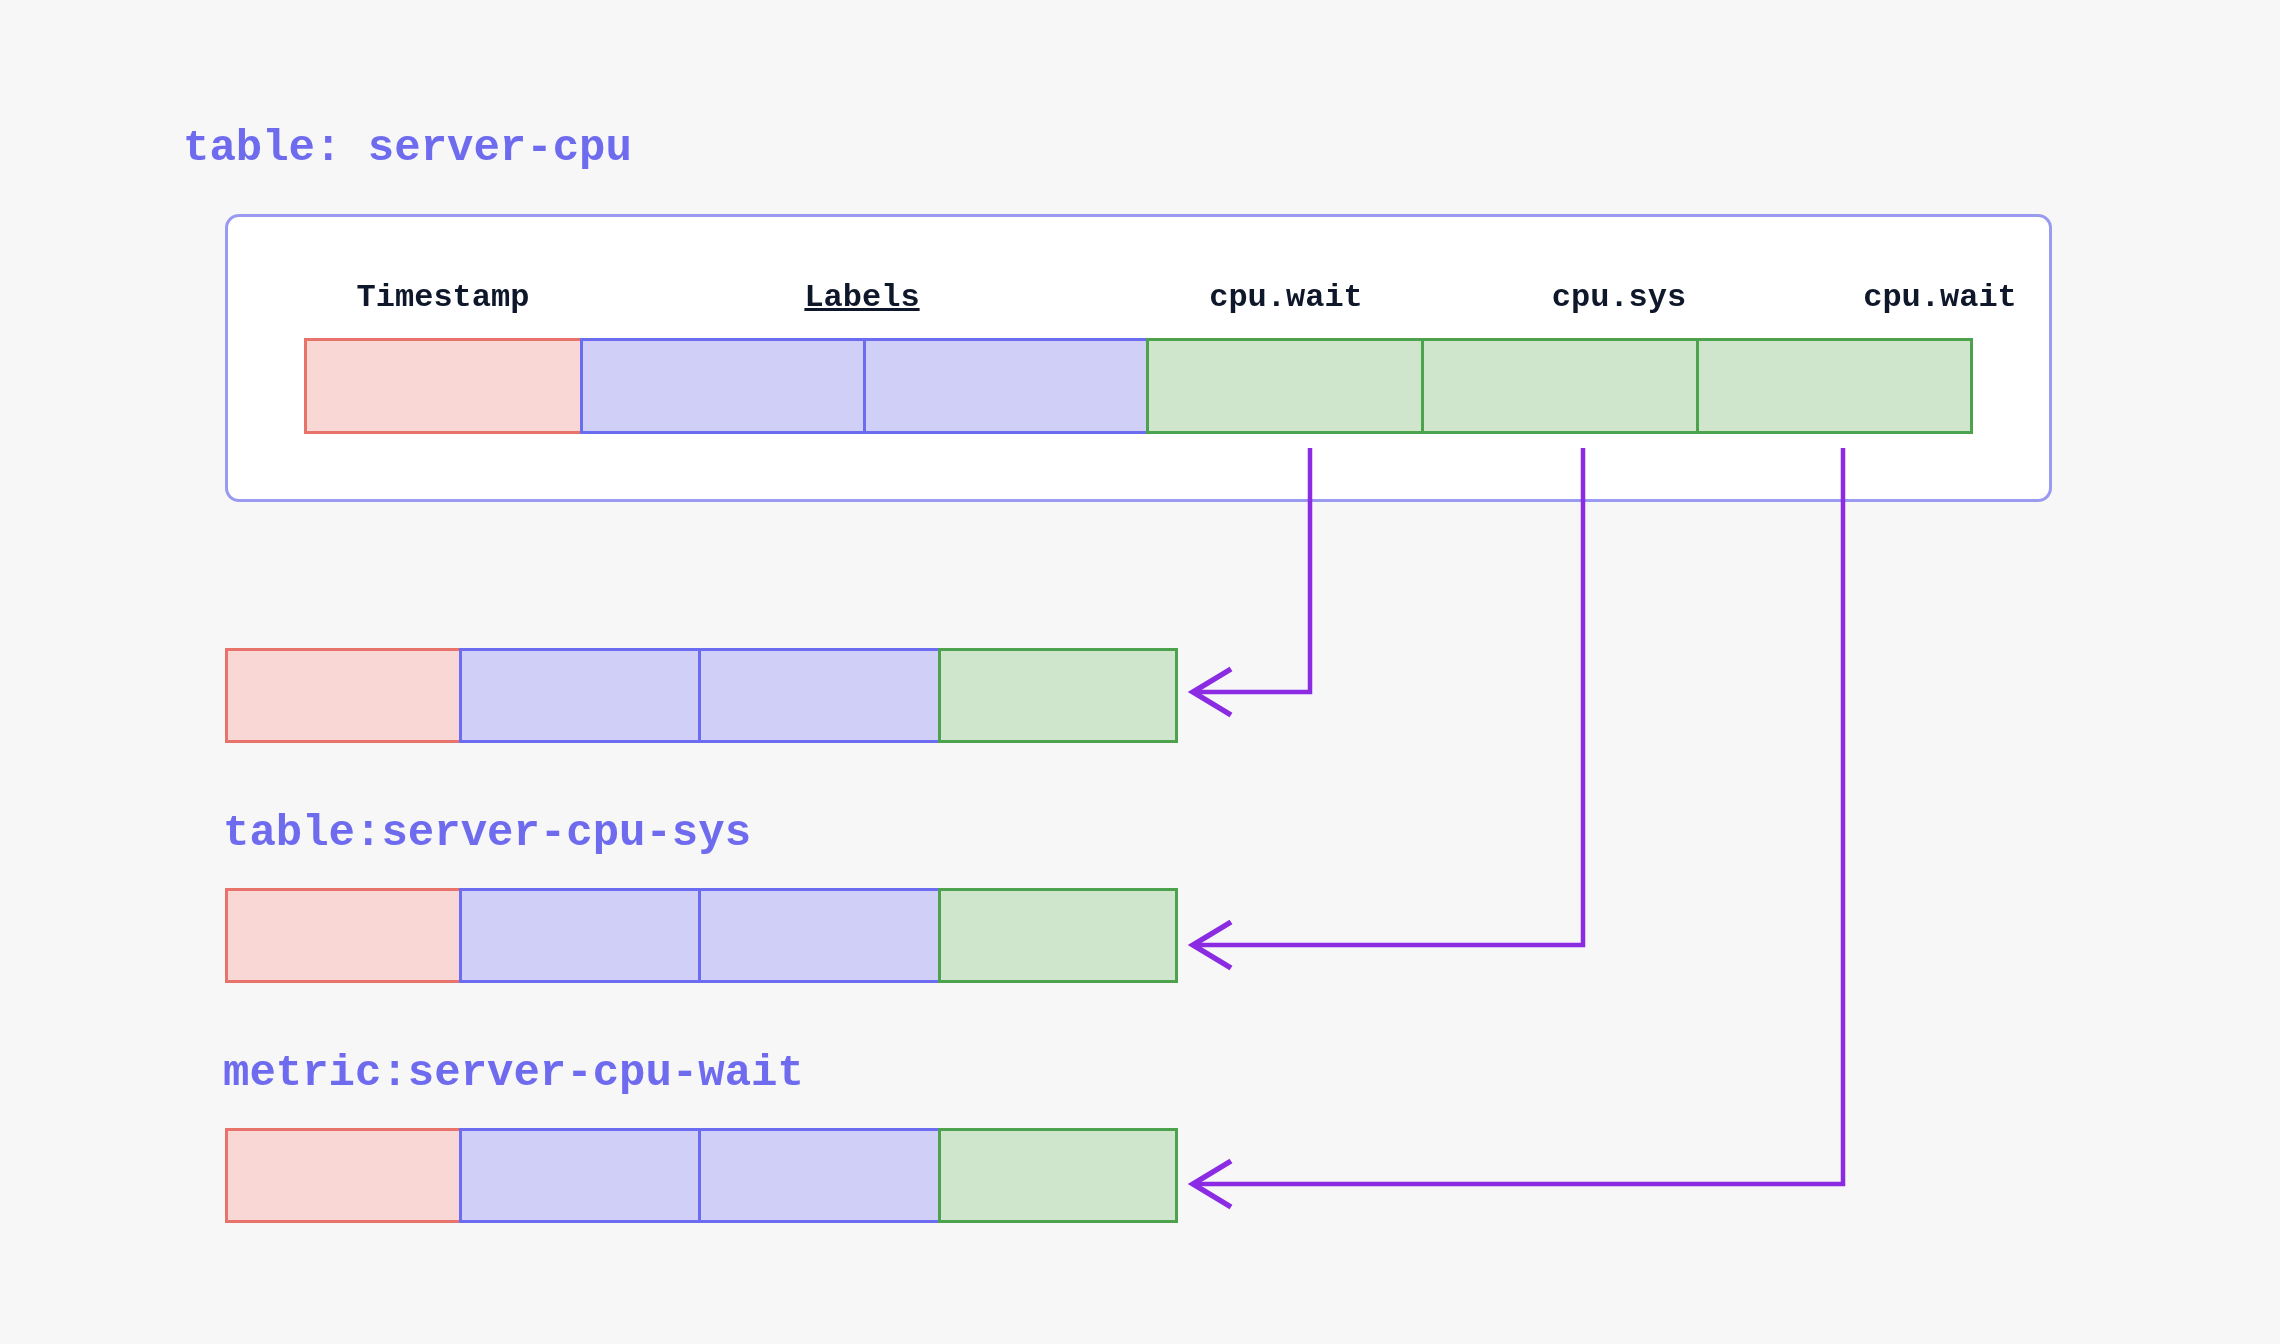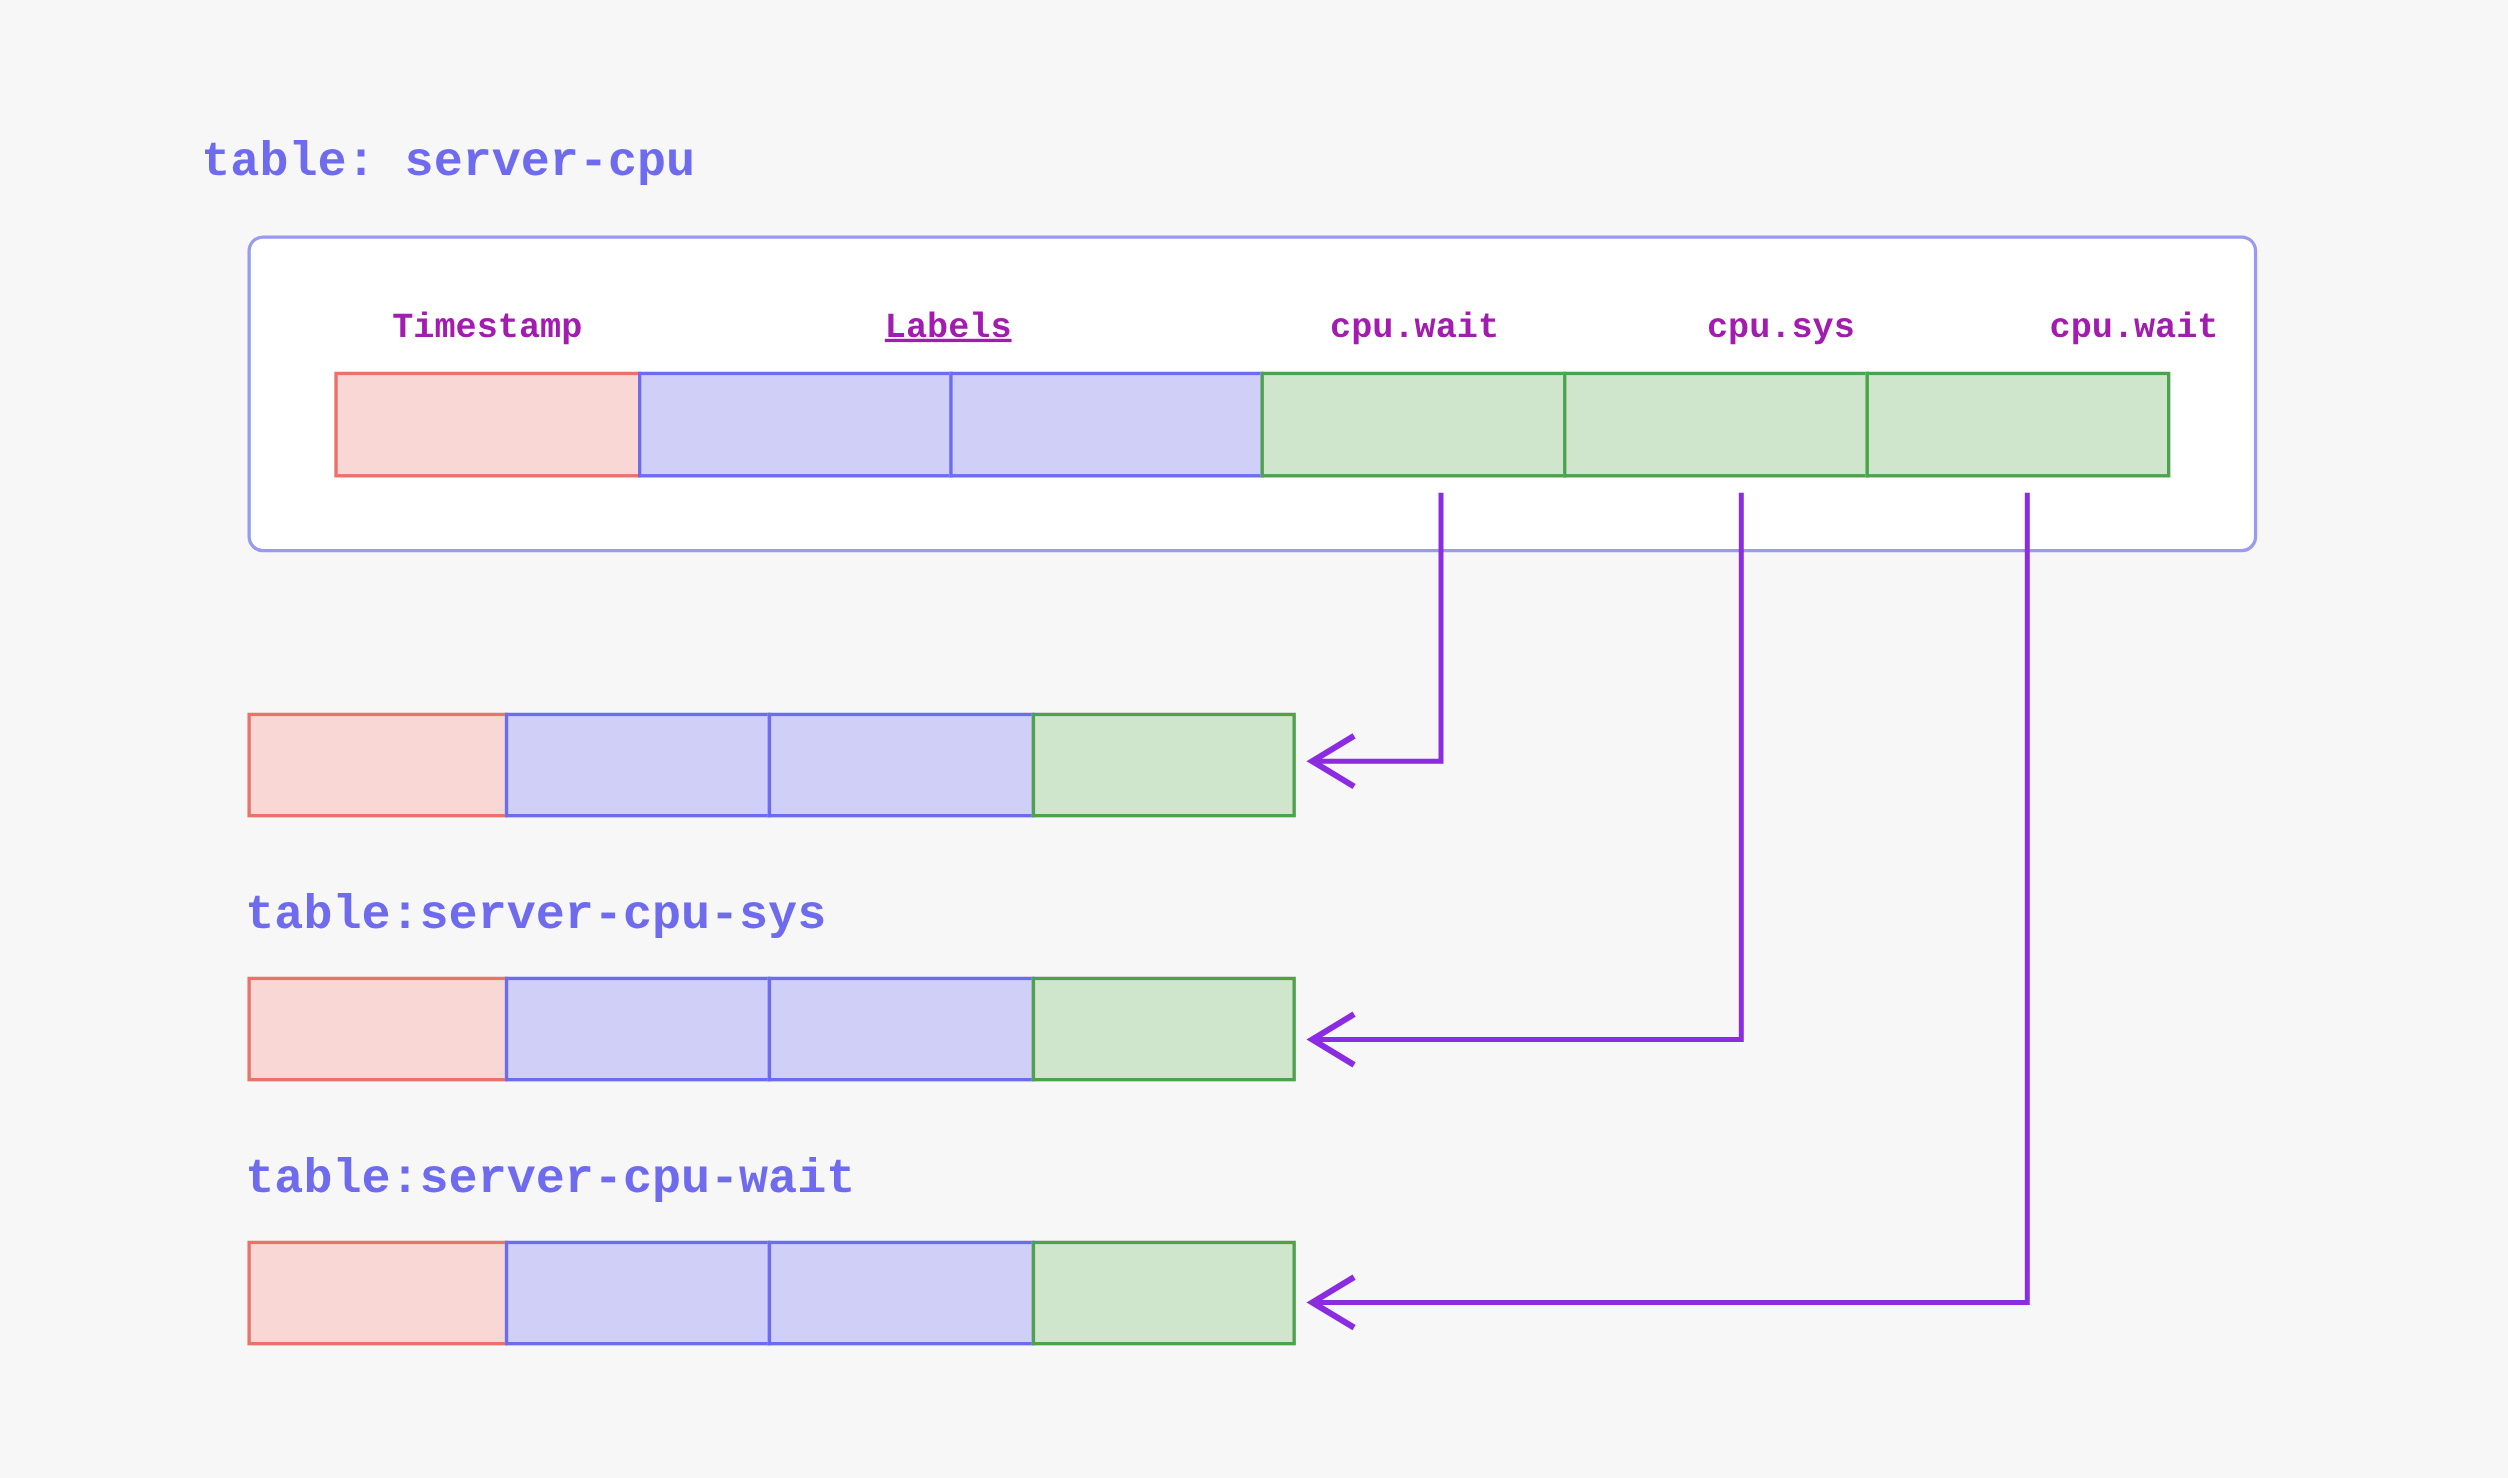--- a/index.html
+++ b/index.html
@@ -9,21 +9,21 @@
   .diagram-title{
     position:absolute;left:183px;top:122px;
     font-size:44px;font-weight:700;color:#6f6bef;line-height:52px;white-space:pre;
   }
   .table-box{
     position:absolute;left:225px;top:214px;width:1827px;height:288px;
     background:#ffffff;border:3px solid #9a9af0;border-radius:14px;box-sizing:border-box;
   }
   .col-header{
     position:absolute;top:280px;height:36px;line-height:36px;
-    font-size:32px;font-weight:700;color:#a21caf;transform:translateX(-50%);white-space:pre;
+    font-size:32px;font-weight:700;color:#0f172a;transform:translateX(-50%);white-space:pre;
   }
   .cell{position:absolute;box-sizing:border-box;}
   .cell.ts{background:#f8d7d5;border:3px solid #e8736b;}
   .cell.lbl{background:#cfcff7;border:3px solid #6c6cf0;}
   .cell.fld{background:#cfe6cc;border:3px solid #4da34d;}
 
   .table-row-cell{top:338px;height:96px;}
   .metric-heading{
     position:absolute;left:223px;
     font-size:44px;font-weight:700;color:#6f6bef;line-height:52px;white-space:pre;
@@ -56,21 +56,21 @@
   <div class="cell lbl" style="left:459px;top:648px;width:242px;height:95px;"></div>
   <div class="cell lbl" style="left:698px;top:648px;width:243px;height:95px;"></div>
   <div class="cell fld" style="left:938px;top:648px;width:240px;height:95px;"></div>
 
   <div class="metric-heading" style="top:807px;">table:server-cpu-sys</div>
   <div class="cell ts" style="left:225px;top:888px;width:237px;height:95px;"></div>
   <div class="cell lbl" style="left:459px;top:888px;width:242px;height:95px;"></div>
   <div class="cell lbl" style="left:698px;top:888px;width:243px;height:95px;"></div>
   <div class="cell fld" style="left:938px;top:888px;width:240px;height:95px;"></div>
 
-  <div class="metric-heading" style="top:1047px;">table:server-cpu-wait</div>
+  <div class="metric-heading" style="top:1047px;">metric:server-cpu-wait</div>
   <div class="cell ts" style="left:225px;top:1128px;width:237px;height:95px;"></div>
   <div class="cell lbl" style="left:459px;top:1128px;width:242px;height:95px;"></div>
   <div class="cell lbl" style="left:698px;top:1128px;width:243px;height:95px;"></div>
   <div class="cell fld" style="left:938px;top:1128px;width:240px;height:95px;"></div>
 
   <svg class="arrow-layer" viewBox="0 0 2280 1344" xmlns="http://www.w3.org/2000/svg">
     <g stroke="#8b2be2" stroke-width="4.5" fill="none">
       <path d="M1310 448 V692 H1196"></path>
       <path d="M1231 669 L1193 692 L1231 715" stroke-width="5.5"></path>
       <path d="M1583 448 V945 H1196"></path>

